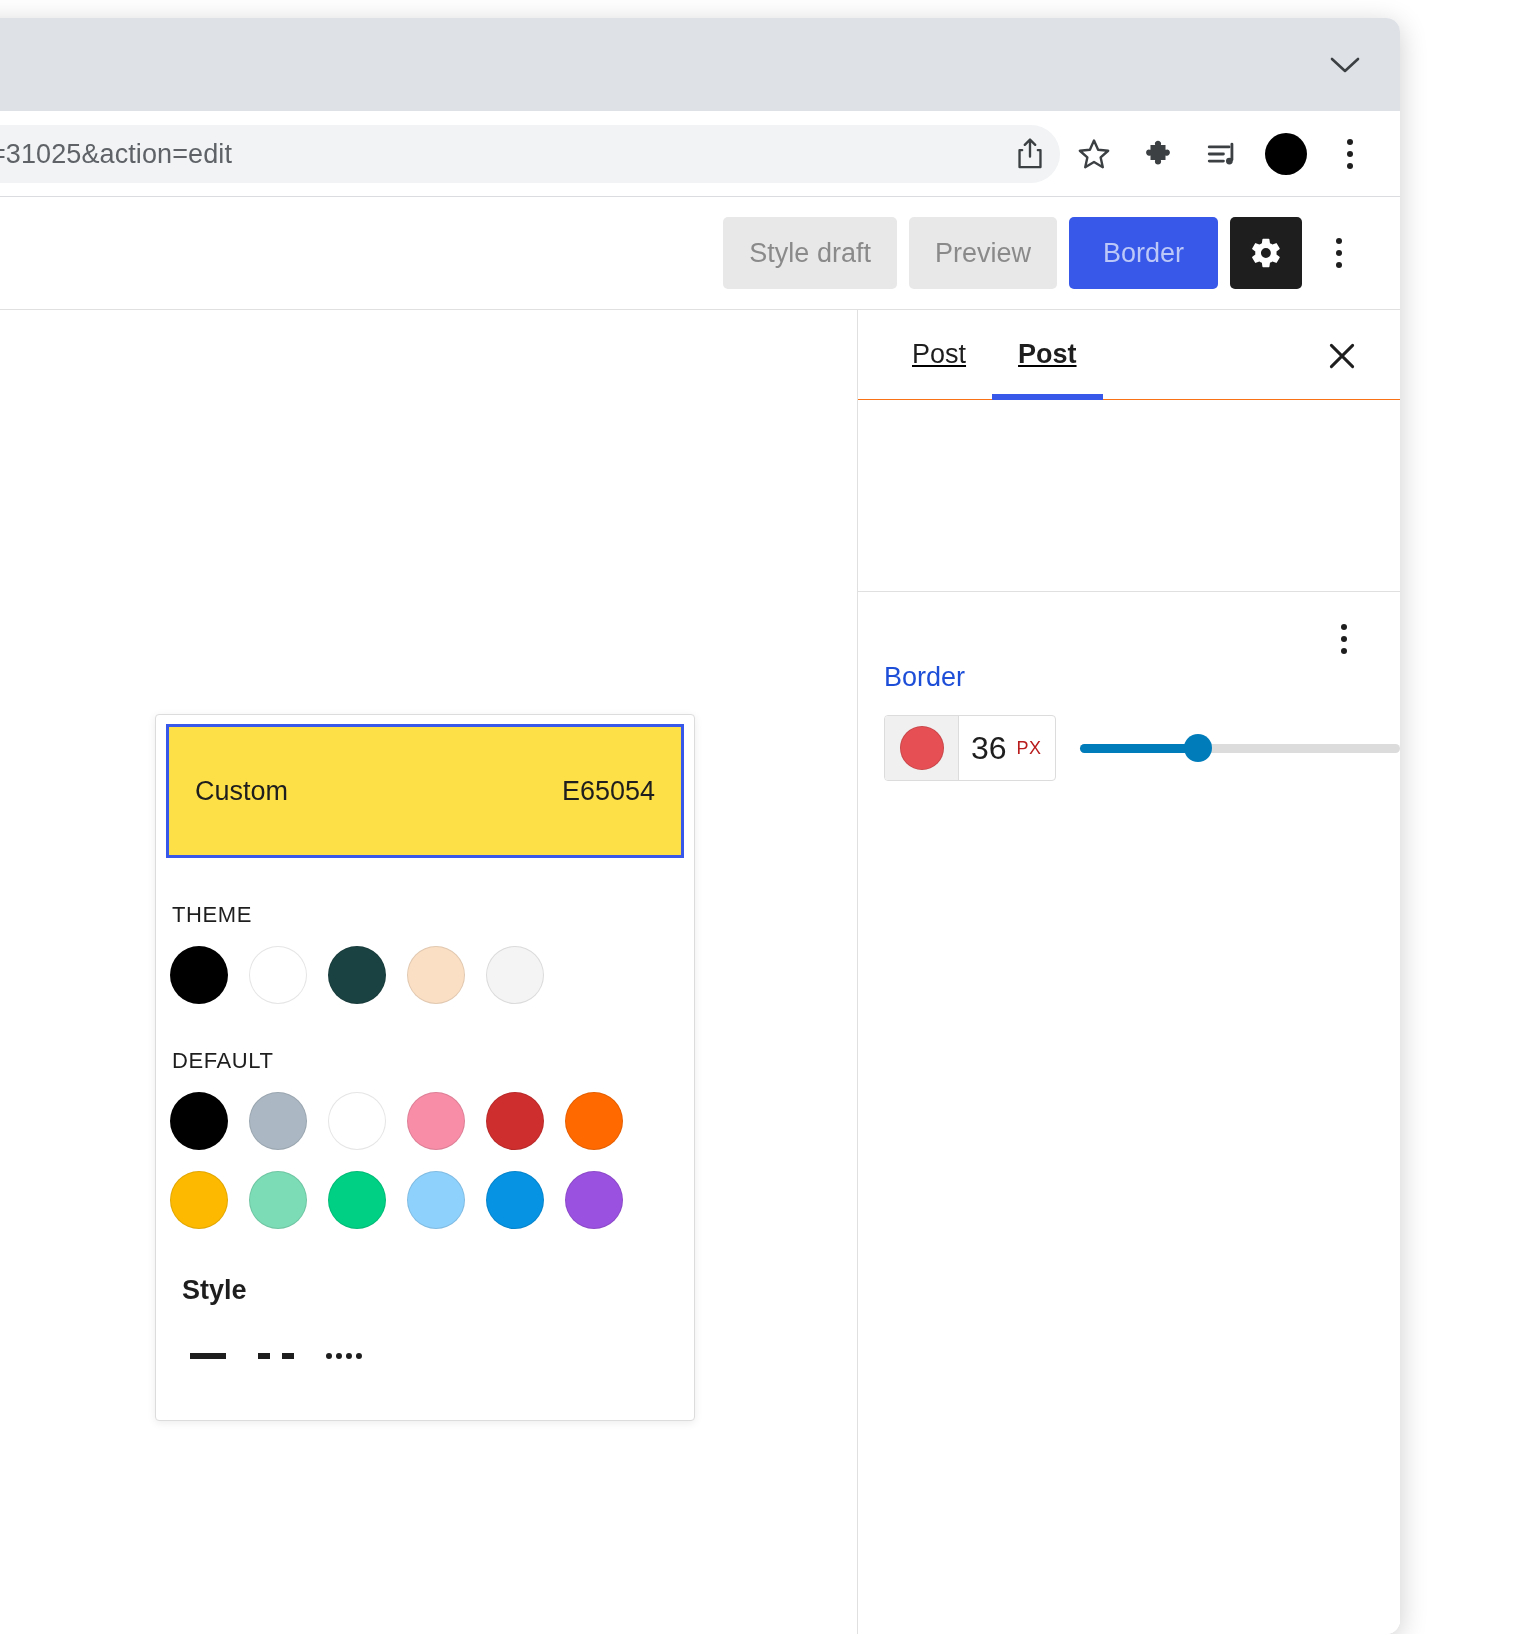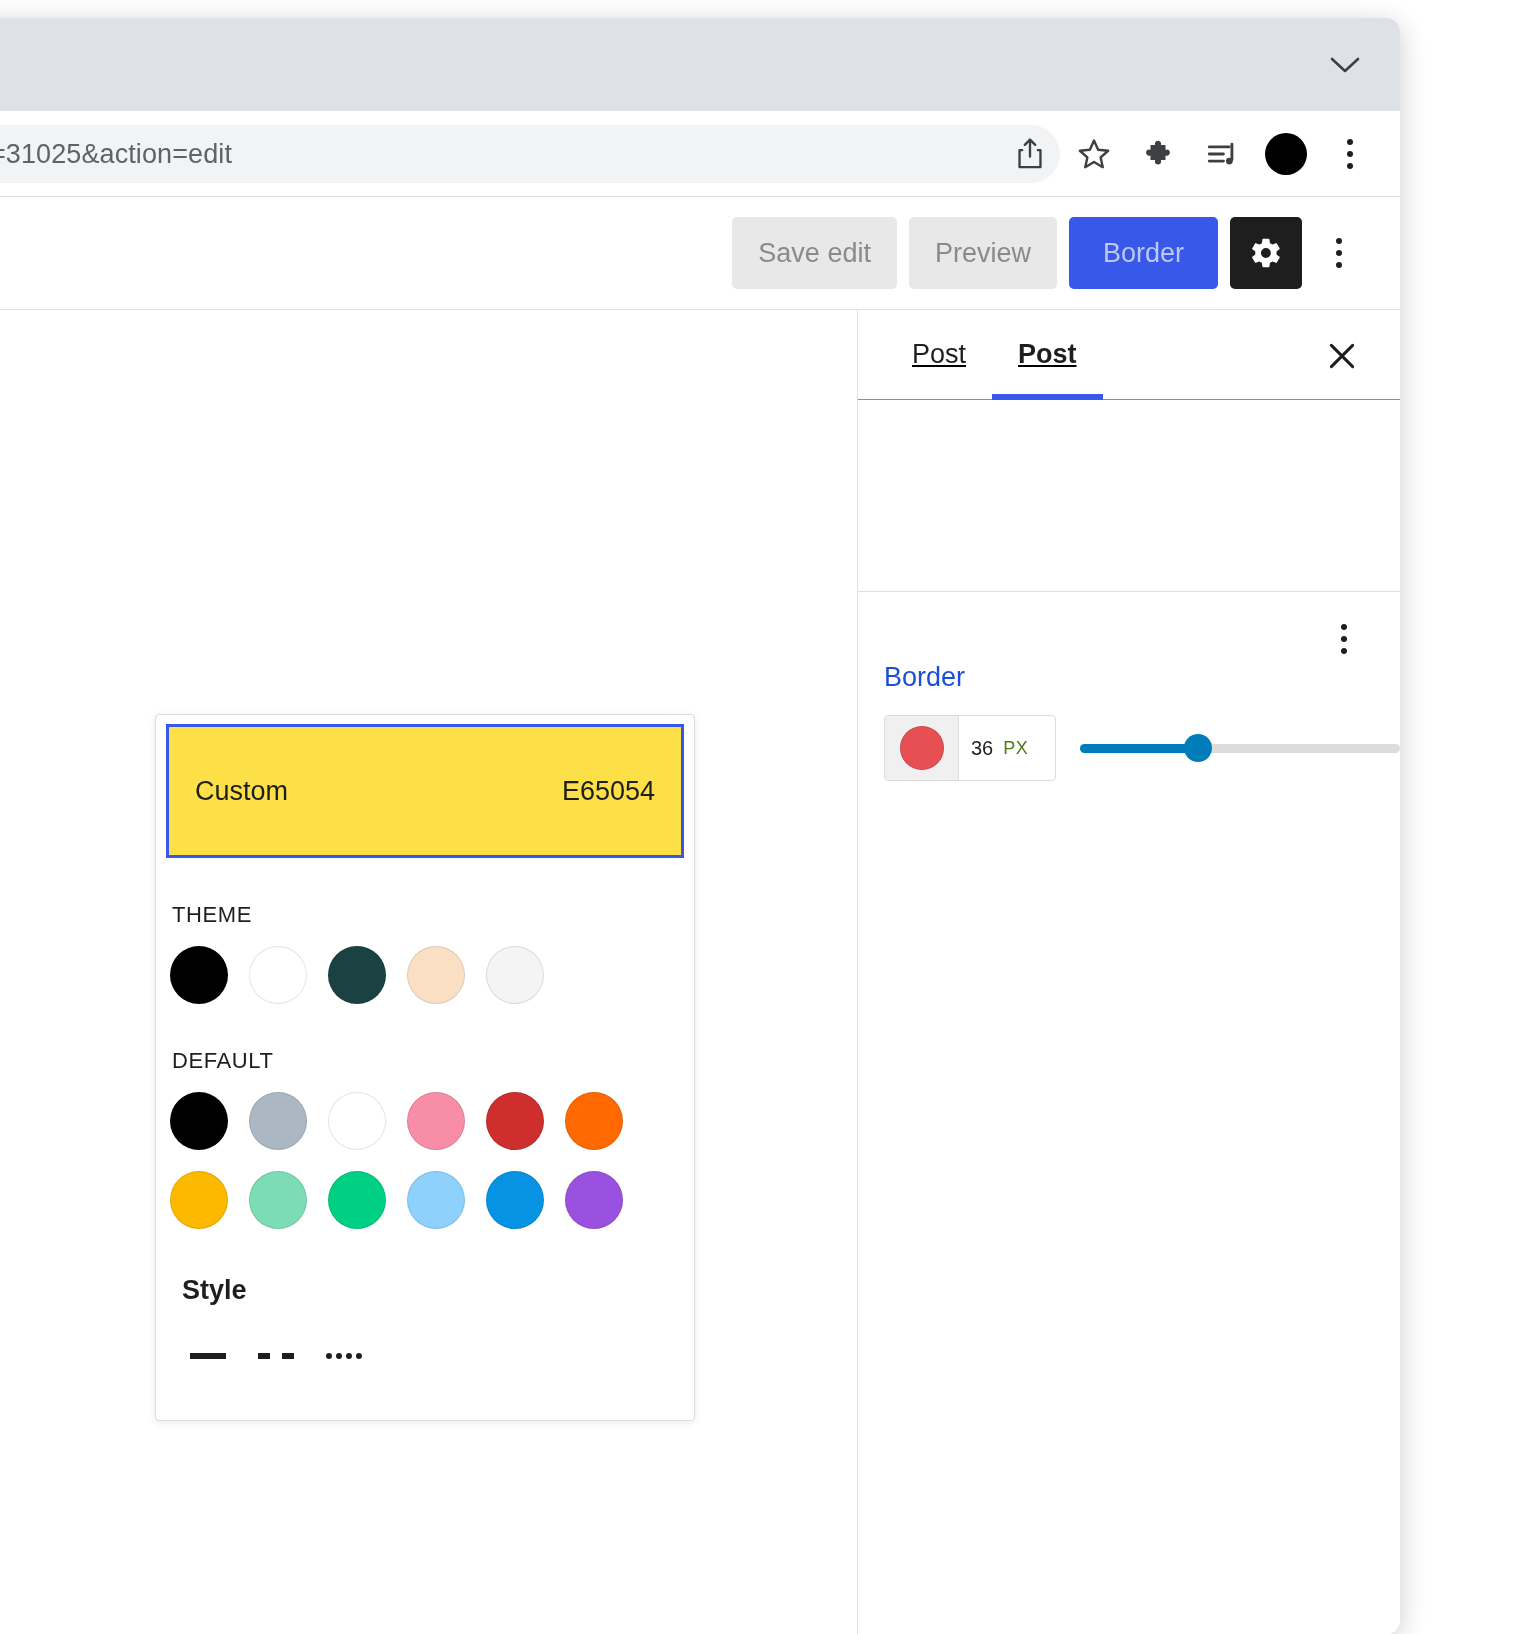--- a/index.html
+++ b/index.html
@@ -211,22 +211,22 @@
     width: 44px; height: 44px; border-radius: 50%;
     border: 1px solid rgba(0,0,0,0.12);
   }
   .num-cell {
     flex: 1;
     display: flex; align-items: center;
     padding: 0 4px 0 12px;
     gap: 10px;
     cursor: text;
   }
-  .num-val { font-size: 20px; color: #1e1e1e; }
-  .num-unit { font-size: 18px; color: #4d7c0f; letter-spacing: 0.5px; }
+  .num-val { font-size: 32px; color: #1e1e1e; }
+  .num-unit { font-size: 18px; color: #b91c1c; letter-spacing: 0.5px; }
   .slider-wrap {
     flex: 1;
     position: relative;
     height: 66px;
     display: flex; align-items: center;
     cursor: pointer;
   }
   .slider-track {
     position: relative;
     width: 100%; height: 9px;
@@ -368,21 +368,21 @@
           <div class="kebab-dots">
               <i></i>
               <i></i>
               <i></i>
             </div>
         </div>
       </div>
     </div>
 
     <div class="editorbar">
-      <button class="btn btn-grey">Save edit</button>
+      <button class="btn btn-grey">Style draft</button>
       <button class="btn btn-grey">Preview</button>
       <button class="btn btn-publish">Border</button>
       <div class="btn-gear">
         <svg width="34" height="34" viewBox="0 0 24 24">
           <path fill="#ffffff" d="M19.4 13c.04-.32.06-.66.06-1s-.02-.68-.07-1l2.11-1.63a.5.5 0 0 0 .12-.64l-2-3.46a.5.5 0 0 0-.6-.22l-2.49 1a7.3 7.3 0 0 0-1.73-1l-.38-2.65A.49.49 0 0 0 13.93 2h-4a.49.49 0 0 0-.48.42L9.07 5.07a7.68 7.68 0 0 0-1.73 1l-2.49-1a.49.49 0 0 0-.6.22l-2 3.46a.49.49 0 0 0 .12.64L4.48 11a8 8 0 0 0 0 2l-2.11 1.63a.5.5 0 0 0-.12.64l2 3.46a.5.5 0 0 0 .6.22l2.49-1a7.3 7.3 0 0 0 1.73 1l.38 2.65a.49.49 0 0 0 .49.42h4a.49.49 0 0 0 .49-.42l.38-2.65a7.68 7.68 0 0 0 1.73-1l2.49 1a.49.49 0 0 0 .6-.22l2-3.46a.5.5 0 0 0-.12-.64zM11.93 15.5A3.5 3.5 0 1 1 15.43 12a3.5 3.5 0 0 1-3.5 3.5z"></path>
         </svg>
       </div>
       <div class="kebab-btn">
         <div class="kebab-dots">
             <i></i>

